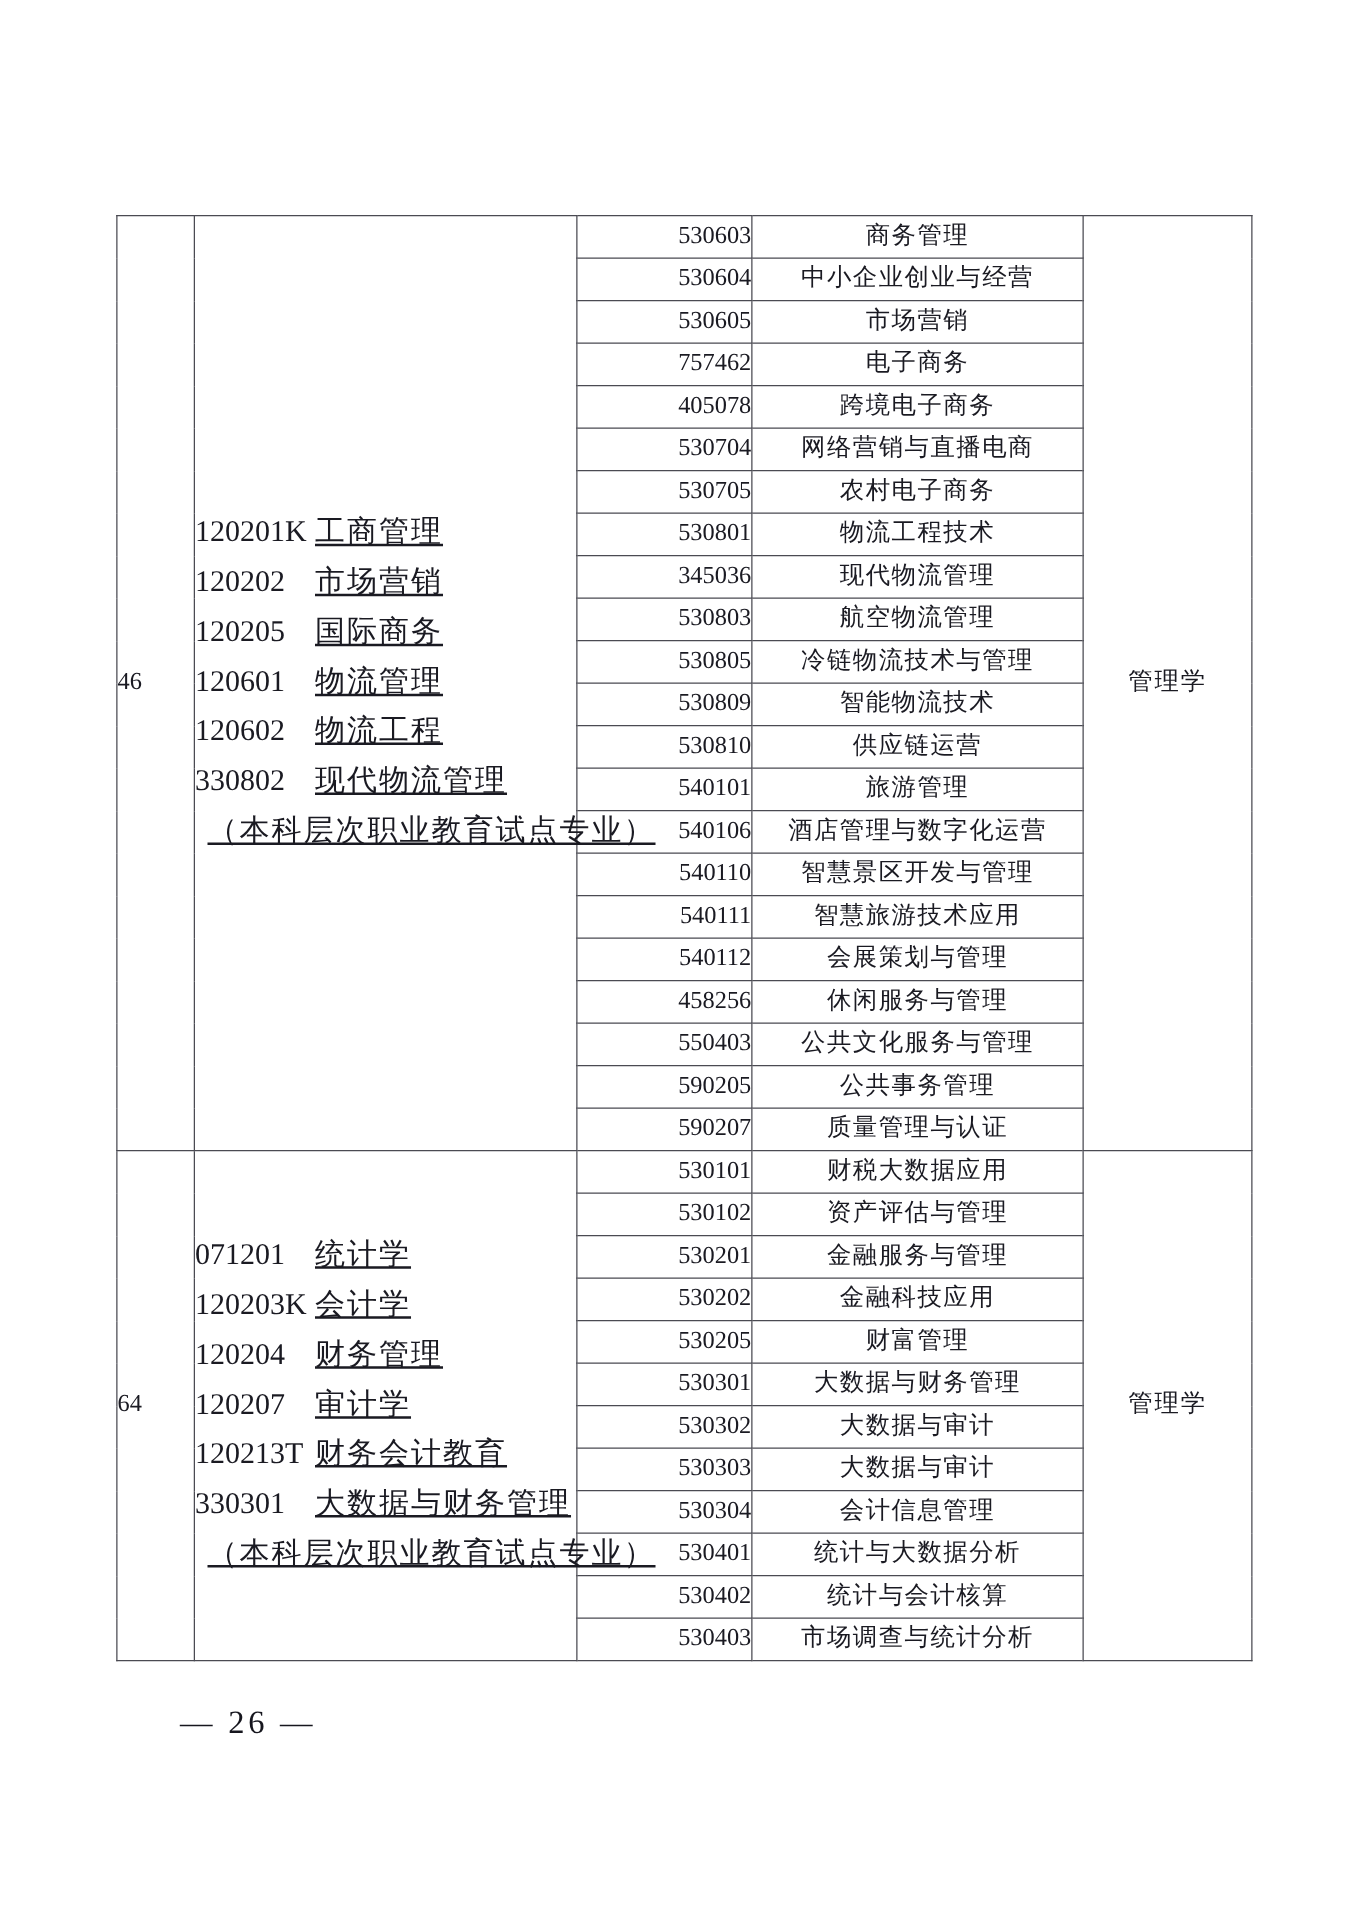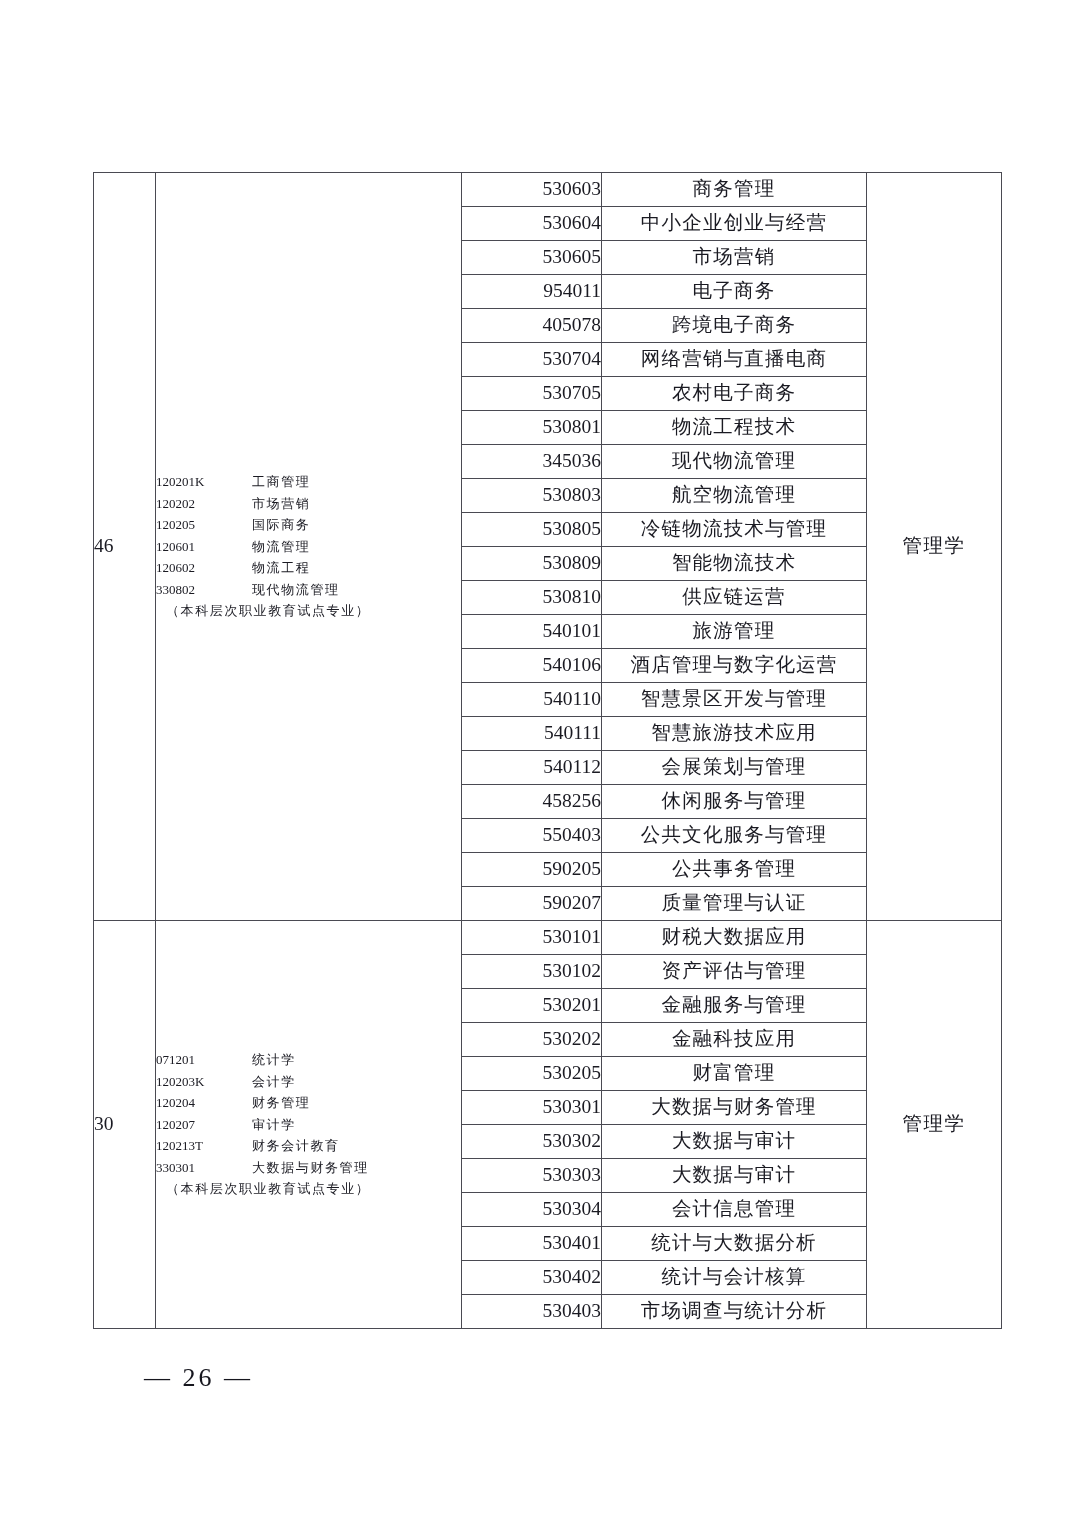--- a/index.html
+++ b/index.html
@@ -77,22 +77,23 @@
     letter-spacing: 1.2px;
     height: 33px;
   }
 
   .ug-list {
     display: block;
   }
   .ug-line {
     display: block;
     white-space: nowrap;
-    font-size: 13px;
+    font-size: 24px;
     line-height: 1.66;
+    text-decoration: underline;
   }
   .ug-line .ug-code {
     display: inline-block;
     min-width: 96px;
     letter-spacing: 0px;
   }
   .ug-line .ug-name {
     letter-spacing: 1.6px;
   }
   .ug-line.ug-note {
@@ -143,21 +144,21 @@
         </tr>
         <tr>
           <td class="code-cell">530604</td>
           <td class="name-cell">中小企业创业与经营</td>
         </tr>
         <tr>
           <td class="code-cell">530605</td>
           <td class="name-cell">市场营销</td>
         </tr>
         <tr>
-          <td class="code-cell">954011</td>
+          <td class="code-cell">757462</td>
           <td class="name-cell">电子商务</td>
         </tr>
         <tr>
           <td class="code-cell">405078</td>
           <td class="name-cell">跨境电子商务</td>
         </tr>
         <tr>
           <td class="code-cell">530704</td>
           <td class="name-cell">网络营销与直播电商</td>
         </tr>
@@ -219,21 +220,21 @@
         </tr>
         <tr>
           <td class="code-cell">590205</td>
           <td class="name-cell">公共事务管理</td>
         </tr>
         <tr>
           <td class="code-cell">590207</td>
           <td class="name-cell">质量管理与认证</td>
         </tr>
         <tr>
-          <td class="idx-cell" rowspan="12">30</td>
+          <td class="idx-cell" rowspan="12">64</td>
           <td class="ug-cell" rowspan="12">
             <span class="ug-list">
               <span class="ug-line"><span class="ug-code">071201</span><span class="ug-name">统计学</span></span>
               <span class="ug-line"><span class="ug-code">120203K</span><span class="ug-name">会计学</span></span>
               <span class="ug-line"><span class="ug-code">120204</span><span class="ug-name">财务管理</span></span>
               <span class="ug-line"><span class="ug-code">120207</span><span class="ug-name">审计学</span></span>
               <span class="ug-line"><span class="ug-code">120213T</span><span class="ug-name">财务会计教育</span></span>
               <span class="ug-line"><span class="ug-code">330301</span><span class="ug-name">大数据与财务管理</span></span>
               <span class="ug-line ug-note">（本科层次职业教育试点专业）</span>
             </span>

